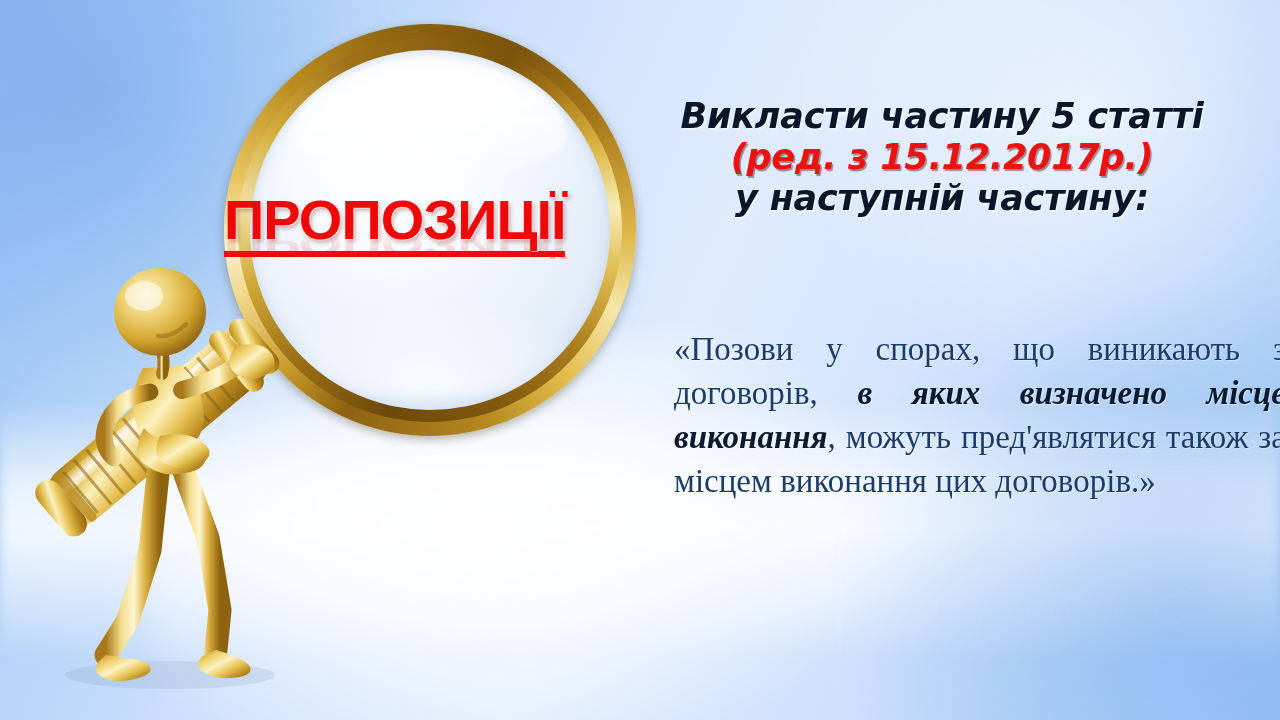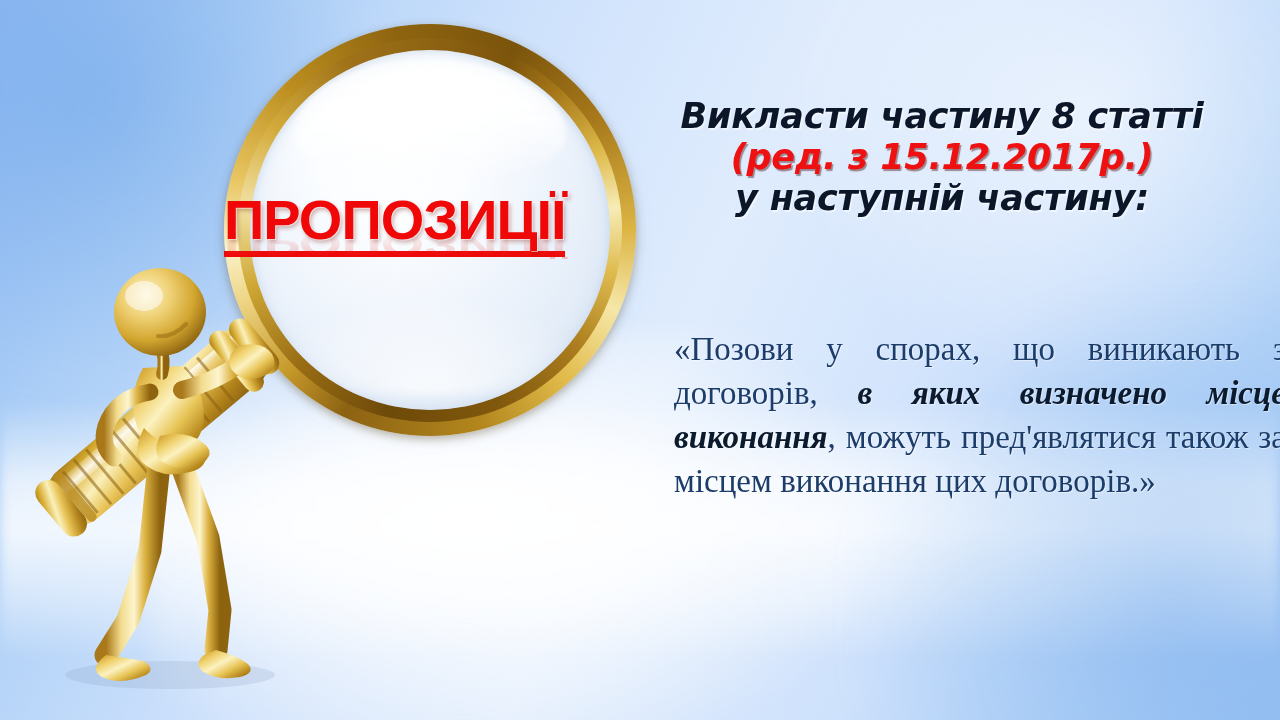--- a/index.html
+++ b/index.html
@@ -436,20 +436,20 @@
     <path d="M228 96 q24 -6 34 8 q8 14 -8 22 q-20 9 -32 -6 q-8 -12 6 -24 z" fill="url(#gBody)"></path>
 
     <path d="M150 92 q6 20 2 32" stroke="url(#gLimb)" stroke-width="12" fill="none" stroke-linecap="round"></path>
 
     <ellipse cx="150" cy="62" rx="46" ry="44" fill="url(#gHead)"></ellipse>
     <ellipse cx="134" cy="46" rx="19" ry="15" fill="rgba(255,255,255,0.55)"></ellipse>
     <path d="M176 74 q-14 14 -28 12" stroke="rgba(140,100,20,0.5)" stroke-width="4" fill="none" stroke-linecap="round"></path>
   </svg>
 
   <div id="heading">
-    <div>Викласти частину 8 статті</div>
+    <div>Викласти частину 5 статті</div>
     <div class="red">(ред. з 15.12.2017р.)</div>
     <div>у наступній частину:</div>
   </div>
 
   <div id="body-text"><span>«Позови у спорах, що виникають з договорів, </span><span class="em">в яких визначено місце виконання</span><span>, можуть пред'являтися також за місцем виконання цих договорів.»</span></div>
 
 </div>
 
 </body></html>

